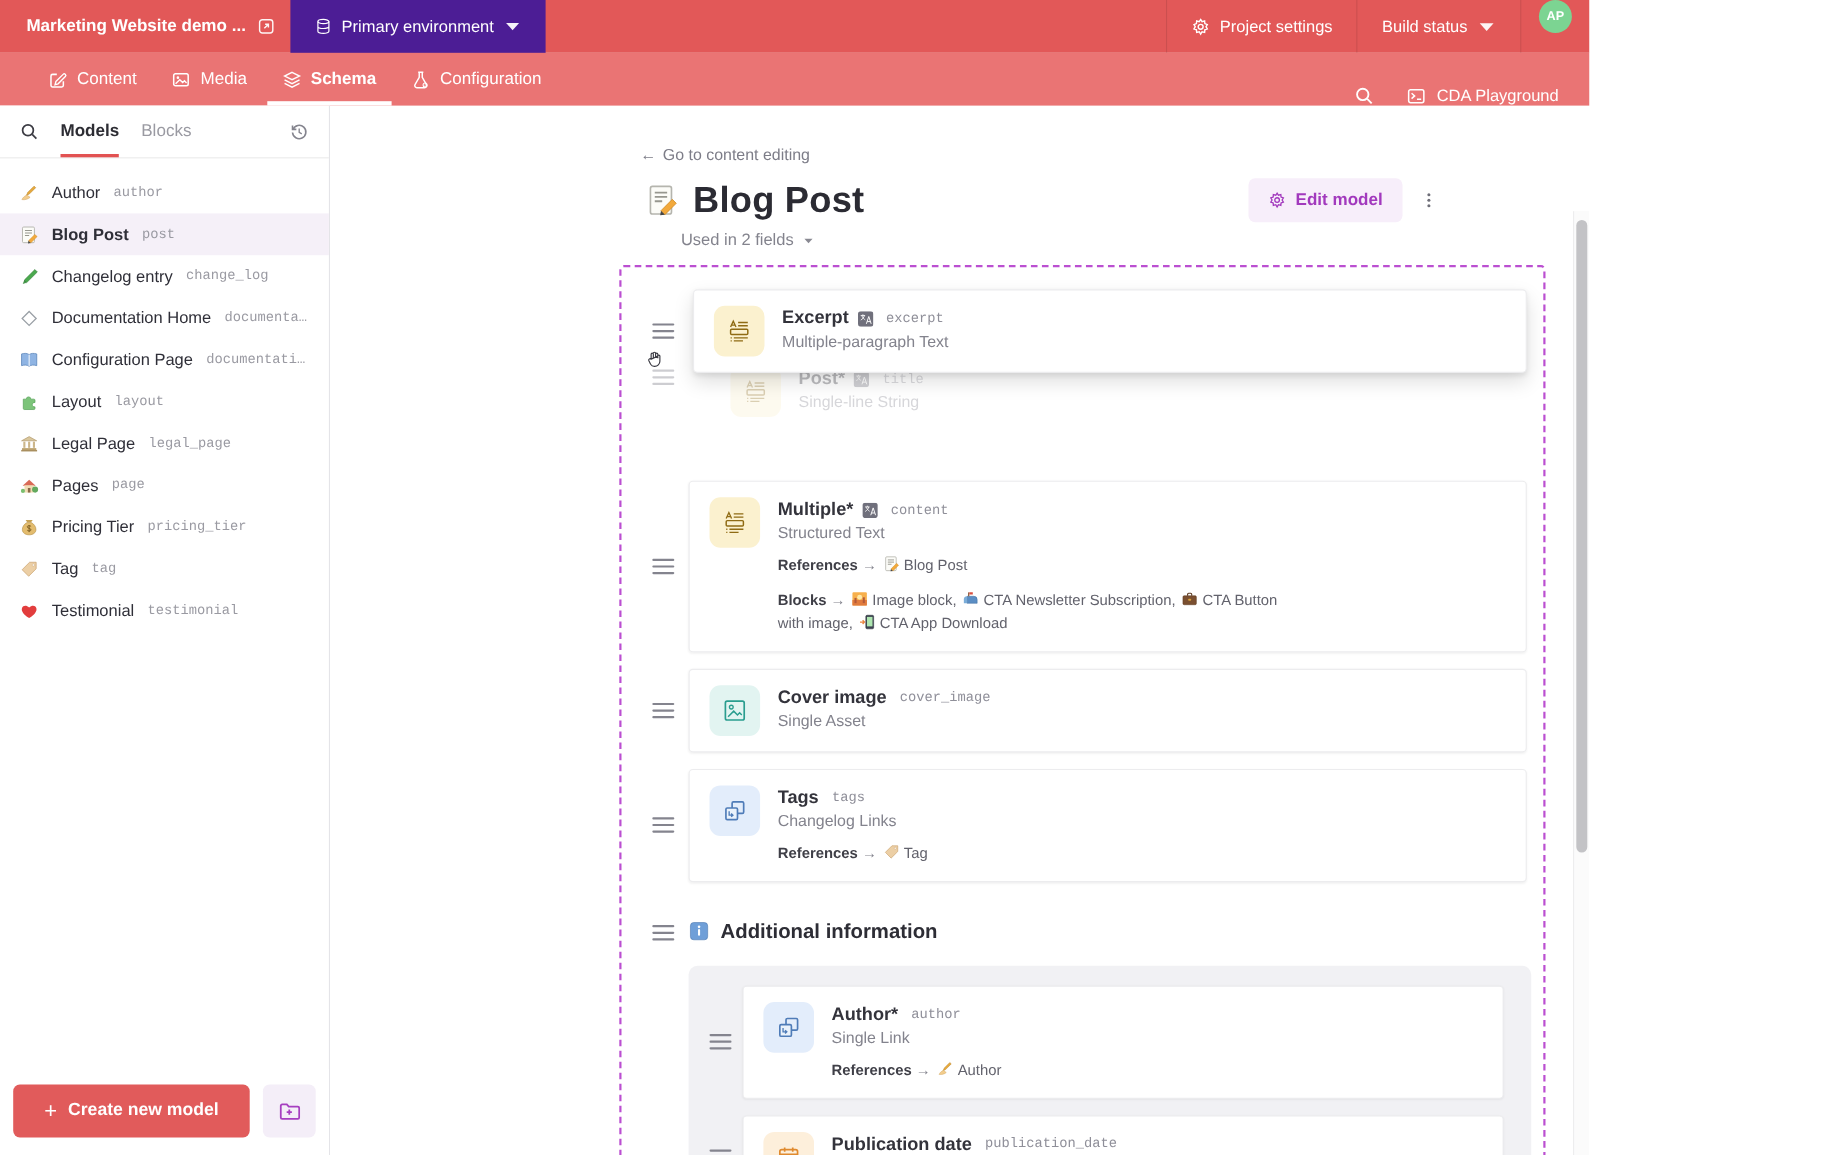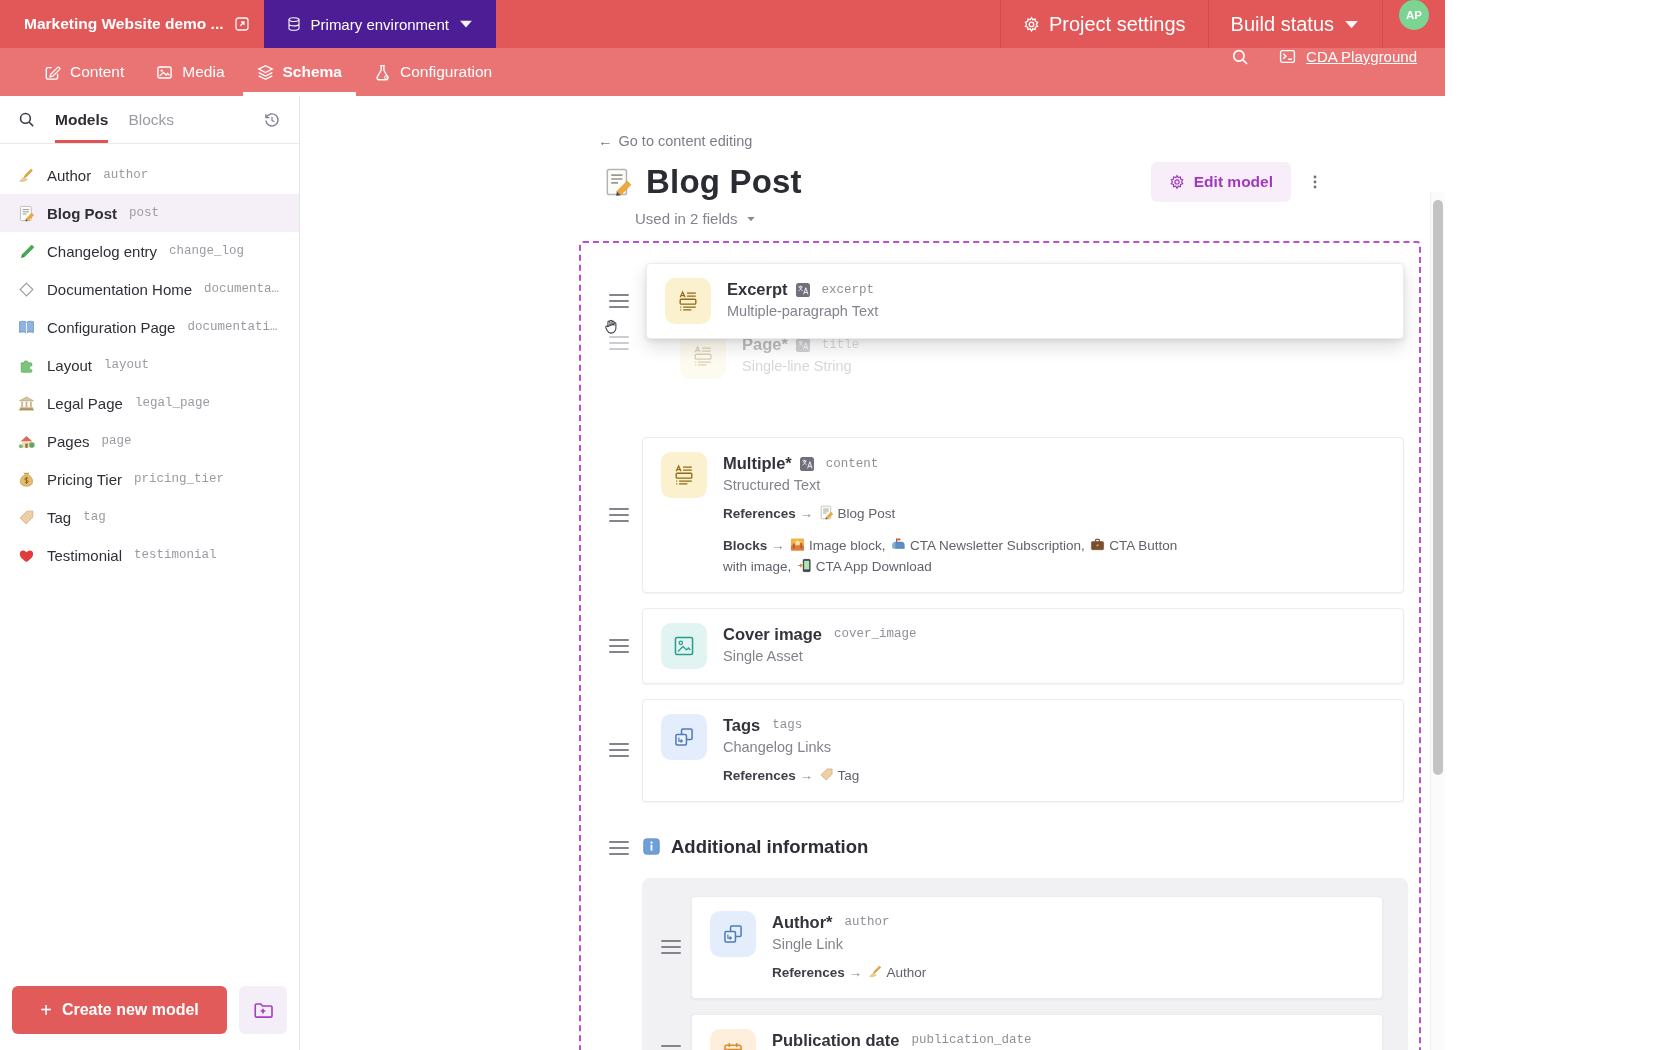--- a/index.html
+++ b/index.html
@@ -11,39 +11,39 @@
   .emoji svg { width:100%; height:100%; display:block; }
 
   
   .topbar { height:48px; background:#e25858; color:#fff; display:flex; align-items:stretch; }
   .tb-title { display:flex; align-items:center; gap:10px; padding:0 14px 0 24px; font-weight:bold; font-size:15.5px; }
   .tb-ext { width:16px; height:16px; opacity:.95; }
   .env { display:flex; align-items:center; gap:9px; padding:0 22px; background:#4c1d95; font-size:15px; cursor:default; }
   .env .emoji { width:16px; height:16px; }
   .caret { width:10px; height:10px; opacity:.95; }
   .tb-spacer { flex:1; }
-  .tb-btn { display:flex; align-items:center; gap:9px; padding:0 22px; font-size:20px; border-left:1px solid rgba(0,0,0,.10); }
+  .tb-btn { display:flex; align-items:center; gap:9px; padding:0 22px; font-size:15px; border-left:1px solid rgba(0,0,0,.10); }
   .tb-btn .emoji { width:17px; height:17px; }
   .tb-avatar-wrap { display:flex; align-items:flex-start; padding:0 16px; border-left:1px solid rgba(0,0,0,.10); }
   .avatar { width:30px; height:30px; border-radius:50%; background:#7cd492; color:#fff; font-size:11.5px; font-weight:bold;
             display:flex; align-items:center; justify-content:center; }
 
   
   .navbar { height:48px; background:#ea7474; color:#fff; display:flex; align-items:stretch; padding-left:28px; }
   .nav-tab { display:flex; align-items:center; gap:9px; font-size:15.5px; position:relative; padding:0 16px; }
   .nav-tab .emoji { width:17px; height:17px; }
   .nav-tab.active { font-weight:bold; }
   .nav-tab.active::after { content:""; position:absolute; left:2px; right:2px; bottom:0; height:4px; background:#fff; }
-  .nav-right { margin-left:auto; display:flex; align-items:flex-start; gap:30px; padding-right:28px;text-decoration:underline; }
+  .nav-right { margin-left:auto; display:flex; align-items:flex-end; gap:30px; padding-right:28px; }
   .nav-search { width:18px; height:18px; }
   .nav-cda { display:flex; align-items:center; gap:10px; font-size:15px; }
   .nav-cda .emoji { width:17px; height:17px; }
 
   
-  .page { display:flex; height:954px;gap:16px; }
+  .page { display:flex; height:954px; }
 
   
   .sidebar { width:300px; border-right:1px solid #e4e4e8; position:relative; background:#fff; flex:none; }
   .sb-head { height:48px; display:flex; align-items:center; gap:20px; padding:0 18px; border-bottom:1px solid #eaeaea; }
   .sb-search { width:17px; height:17px; color:#3c3c44; }
   .sb-tab { font-size:15.5px; position:relative; height:100%; display:flex; align-items:center; }
   .sb-tab.active { font-weight:bold; color:#2d2d34; }
   .sb-tab.active::after { content:""; position:absolute; left:0; right:0; bottom:0; height:3px; background:#e25252; }
   .sb-tab.inactive { color:#9a9aa2; }
   .sb-history { margin-left:auto; width:18px; height:18px; color:#84848e; }
@@ -465,21 +465,21 @@
                     <svg viewBox="0 0 18 18">
                       <path d="M2.6 6 L4.6 1.6 6.6 6 M3.3 4.6 h2.6" stroke="#8f6b14" stroke-width="1" fill="none"></path>
                       <path d="M8.2 2.6 h7.2 M8.2 5 h7.2" stroke="#8f6b14" stroke-width="1"></path>
                       <rect x="2.6" y="7.6" width="12.8" height="4" rx=".8" fill="none" stroke="#8f6b14" stroke-width="1.1"></rect>
                       <path d="M2.6 14 h.9 M5 14 h10.4 M2.6 16.3 h.9 M5 16.3 h6.8" stroke="#8f6b14" stroke-width="1"></path>
                     </svg>
                   </span>
               </div>
               <div class="fbody">
                 <div class="fname-line">
-                  <span class="fname">Page*</span>
+                  <span class="fname">Post*</span>
                   <span class="emoji loc-badge">
                       <svg viewBox="0 0 16 16">
                         <rect width="16" height="16" rx="3" fill="#70707c"></rect>
                         <path d="M2.8 4.4 h4.6 M5.1 3.1 v1.3 M6.7 4.4 c-.7 2.3 -2.1 3.7 -3.8 4.7 M4 4.7 c.9 2.1 2.3 3.5 3.5 4.2" stroke="#fff" stroke-width=".9" fill="none"></path>
                         <path d="M8.7 13 L11.2 5.4 13.7 13 M9.6 10.7 h3.2" stroke="#fff" stroke-width="1" fill="none"></path>
                       </svg>
                     </span>
                   <span class="fapi">title</span>
                 </div>
                 <div class="ftype">Single-line String</div>

